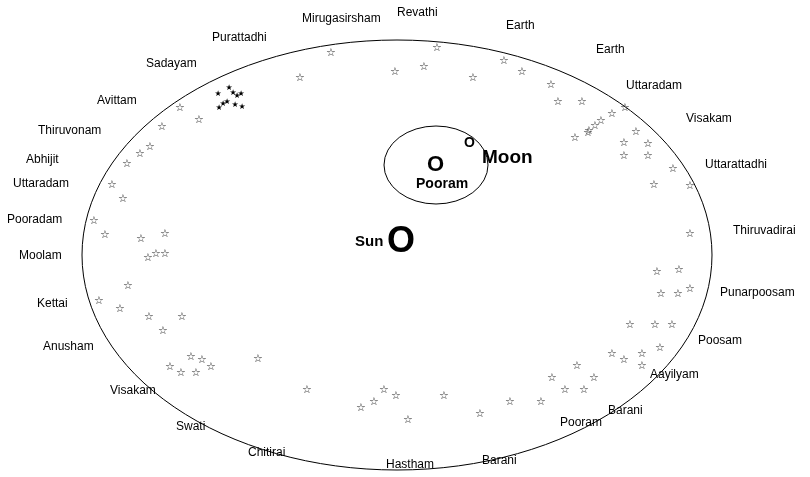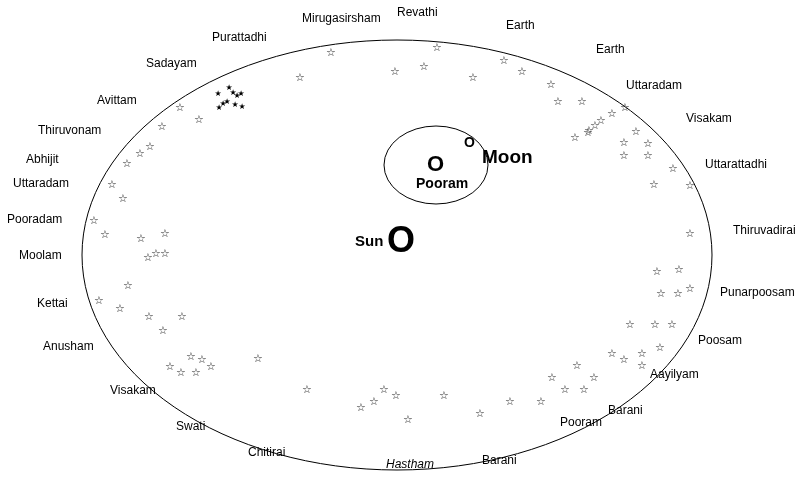--- a/index.html
+++ b/index.html
@@ -49,21 +49,21 @@
       <span class="label" style="left: 37px; top: 297px;">Kettai</span>
       <span class="label" style="left: 698px; top: 334px;">Poosam</span>
       <span class="label" style="left: 43px; top: 340px;">Anusham</span>
       <span class="label" style="left: 650px; top: 368px; text-align: right;">Aayilyam</span>
       <span class="label" style="left: 110px; top: 384px;">Visakam</span>
       <span class="label" style="left: 608px; top: 404px;">Barani</span>
       <span class="label" style="left: 560px; top: 416px; text-align: center;">Pooram</span>
       <span class="label" style="left: 176px; top: 420px;">Swati</span>
       <span class="label" style="left: 482px; top: 454px;">Barani</span>
       <span class="label" style="left: 248px; top: 446px;">Chitirai</span>
-      <span class="label" style="left: 386px; top: 458px; font-style: italic;">Hastham</span>
+      <span class="label" style="left: 386px; top: 458px;">Hastham</span>
     </div>
   <div id="stars">
       <span class="star" style="left: 331px; top: 52px;">☆</span>
       <span class="star" style="left: 300px; top: 77px;">☆</span>
       <span class="star" style="left: 437px; top: 47px;">☆</span>
       <span class="star" style="left: 424px; top: 66px;">☆</span>
       <span class="star" style="left: 395px; top: 71px;">☆</span>
       <span class="star" style="left: 473px; top: 77px;">☆</span>
       <span class="star" style="left: 504px; top: 60px;">☆</span>
       <span class="star" style="left: 522px; top: 71px;">☆</span>

